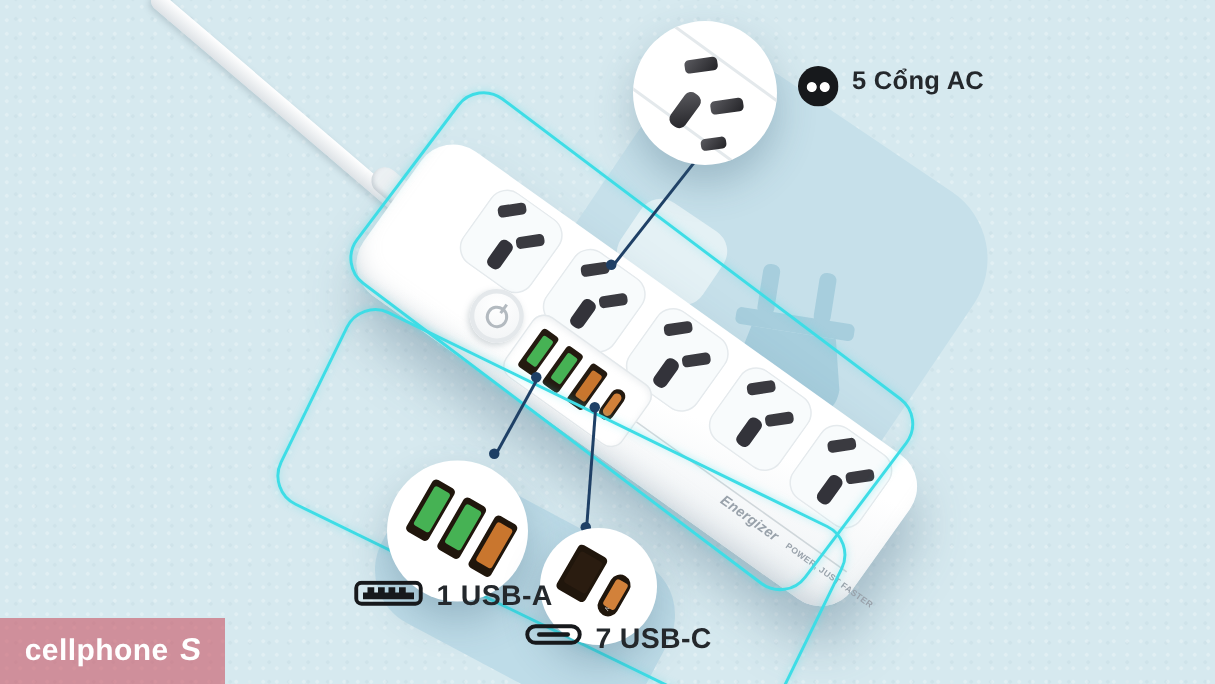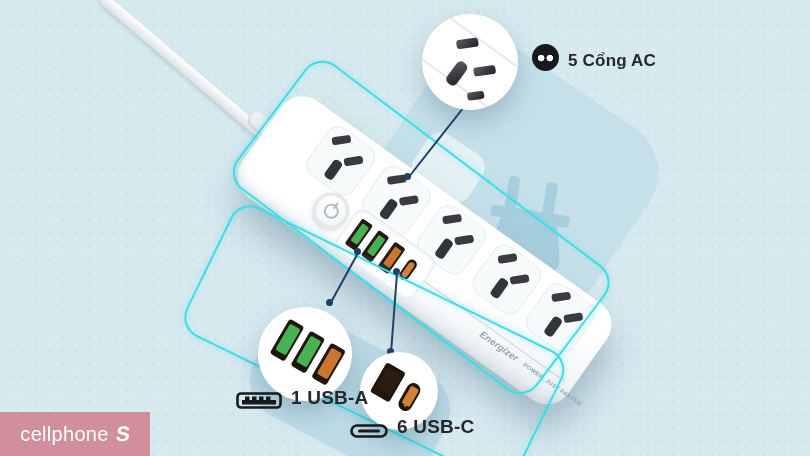--- a/index.html
+++ b/index.html
@@ -75,35 +75,35 @@
   .rot30{transform:rotate(30deg);}
   .pline{position:absolute;left:-20%;width:140%;height:2px;background:#e4e9ec;}
   .hole{position:absolute;border-radius:3px;background:linear-gradient(135deg,#5b5b60,#232327);}
   .cport{position:absolute;border-radius:3px;background:#20160c;}
   .cport::after{content:"";position:absolute;left:2.5px;right:2.5px;top:4px;bottom:6px;
     border-radius:2px;background:var(--tc);}
   .micro{position:absolute;writing-mode:vertical-rl;font-size:4px;line-height:1;
     color:rgba(255,255,255,.92);letter-spacing:.2px;}
 
   
-  .lab{display:flex;align-items:flex-end;gap:9px;z-index:8;color:#24282c;}
+  .lab{display:flex;align-items:flex-start;gap:9px;z-index:8;color:#24282c;}
   .lab .txt{font-weight:800;letter-spacing:.2px;white-space:nowrap;}
   .ac-lab{left:532px;top:44px;}
   .ac-lab .txt{font-size:17px;}
   .sock-ic{width:27px;height:27px;border-radius:50%;
     background:radial-gradient(circle at 34% 52%,#fff 3px,transparent 3.6px),
                radial-gradient(circle at 66% 52%,#fff 3px,transparent 3.6px),#17191c;}
   .usba-lab{left:236px;top:387px;}
   .usbc-lab{left:350px;top:416px;}
   .usba-lab .txt,.usbc-lab .txt{font-size:19px;}
 
   
   .cps{left:0;top:412px;width:150px;height:44px;background:rgba(203,70,86,.55);
     display:flex;align-items:center;justify-content:center;gap:7px;z-index:9;color:#fff;}
-  .cps .n{font-size:20px;font-weight:400;letter-spacing:.3px;}
+  .cps .n{font-size:20px;font-weight:700;letter-spacing:.3px;}
   .cps .s{font-size:21px;font-weight:700;transform:skewX(-6deg);}
 </style>
 </head>
 <body>
 
 <div class="stage">
 
   <div class="abs wm1"></div>
   <div class="abs wm2"></div>
   <div class="abs wm-cut"></div>
@@ -229,21 +229,21 @@
       <rect x="30" y="4.5" width="4.5" height="4" fill="#17191c"></rect>
     </svg>
     <span class="txt">1 USB-A</span>
   </div>
 
   <div class="abs lab usbc-lab">
     <svg width="38" height="14" viewBox="0 0 38 14">
       <rect x="1.5" y="1.5" width="35" height="11" rx="5.5" fill="none" stroke="#17191c" stroke-width="2.6"></rect>
       <rect x="8" y="5.5" width="22" height="3" rx="1.5" fill="#17191c"></rect>
     </svg>
-    <span class="txt">6 USB-C</span>
+    <span class="txt">7 USB-C</span>
   </div>
 
   <div class="abs cps">
     <span class="n">cellphone</span>
     <span class="s">S</span>
   </div>
 
 </div>
 
 </body></html>

